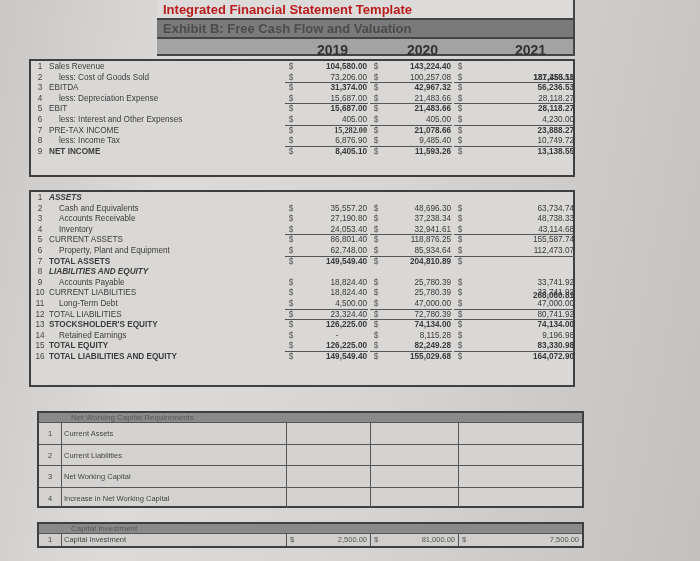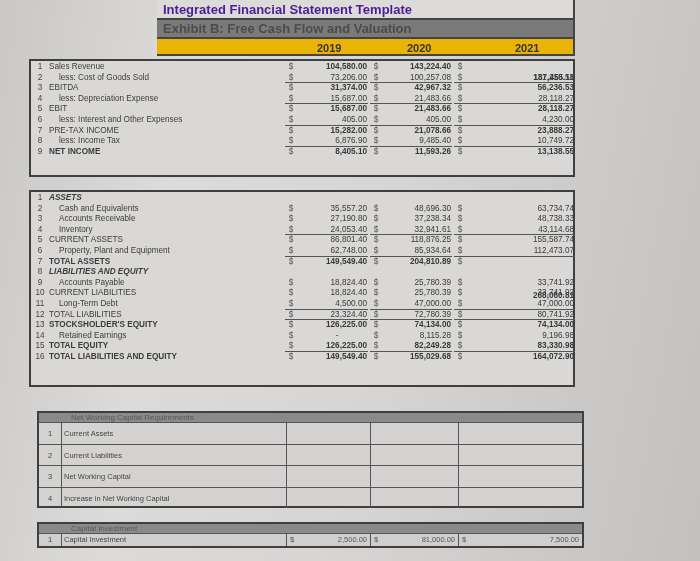--- a/index.html
+++ b/index.html
@@ -12,29 +12,29 @@
     }
     .sheet {
       position: absolute; left: 0; top: 0; width: 700px; height: 561px;
     }
     
     .title-block {
       position: absolute; left: 157px; top: 0; width: 418px; height: 56px;
     }
     .title-row {
       height: 20px; background: #dcdbd9; border-bottom: 2px solid #444;
-      font-weight: bold; font-size: 13px; color: #4c1d95; padding-left: 6px; line-height: 20px;
+      font-weight: bold; font-size: 13px; color: #b91c1c; padding-left: 6px; line-height: 20px;
     }
     .subtitle-row {
       height: 19px; background: #7a7a7a; border-bottom: 2px solid #444;
       font-weight: bold; font-size: 13px; color: #4b4b4b; padding-left: 6px; line-height: 18px;
     }
     .year-row {
-      height: 17px; background: #eab308; border-bottom: 2px solid #444;
-      font-weight: bold; font-size: 11px; color: #333; position: relative;
+      height: 17px; background: #a3a3a3; border-bottom: 2px solid #444;
+      font-weight: bold; font-size: 14px; color: #333; position: relative;
     }
     .year-row span { position: absolute; top: 3px; }
     .title-block::after {
       content: ""; position: absolute; right: 0; top: 0; width: 2px; height: 56px; background: #444;
     }
 
     
     .section {
       position: absolute; border: 2px solid #3f3f3f; background: #d9d8d6;
     }
@@ -144,21 +144,21 @@
           <span class="dol" style="left: 425px;">$</span>
           <span class="val" style="left: 473px; width: 70px;">4,230.00</span>
           <div class="uline" style="left: 254px; width: 83px; bottom: 0px;"></div>
           <div class="uline" style="left: 339px; width: 82px; bottom: 0px;"></div>
           <div class="uline" style="left: 423px; width: 121px; bottom: 0px;"></div>
         </div>
         <div class="row">
           <span class="num">7</span>
           <span class="lbl ">PRE-TAX INCOME</span>
           <span class="dol" style="left: 256px;">$</span>
-          <span class="val b" style="left: 266px; width: 70px;">15,282.00</span>
+          <span class="val b" style="left: 266px; width: 70px; font-family: Liberation Serif, serif;">15,282.00</span>
           <span class="dol" style="left: 341px;">$</span>
           <span class="val b" style="left: 350px; width: 70px;">21,078.66</span>
           <span class="dol" style="left: 425px;">$</span>
           <span class="val b" style="left: 473px; width: 70px;">23,888.27</span>
         </div>
         <div class="row">
           <span class="num">8</span>
           <span class="lbl ind">less: Income Tax</span>
           <span class="dol" style="left: 256px;">$</span>
           <span class="val" style="left: 266px; width: 70px;">6,876.90</span>

